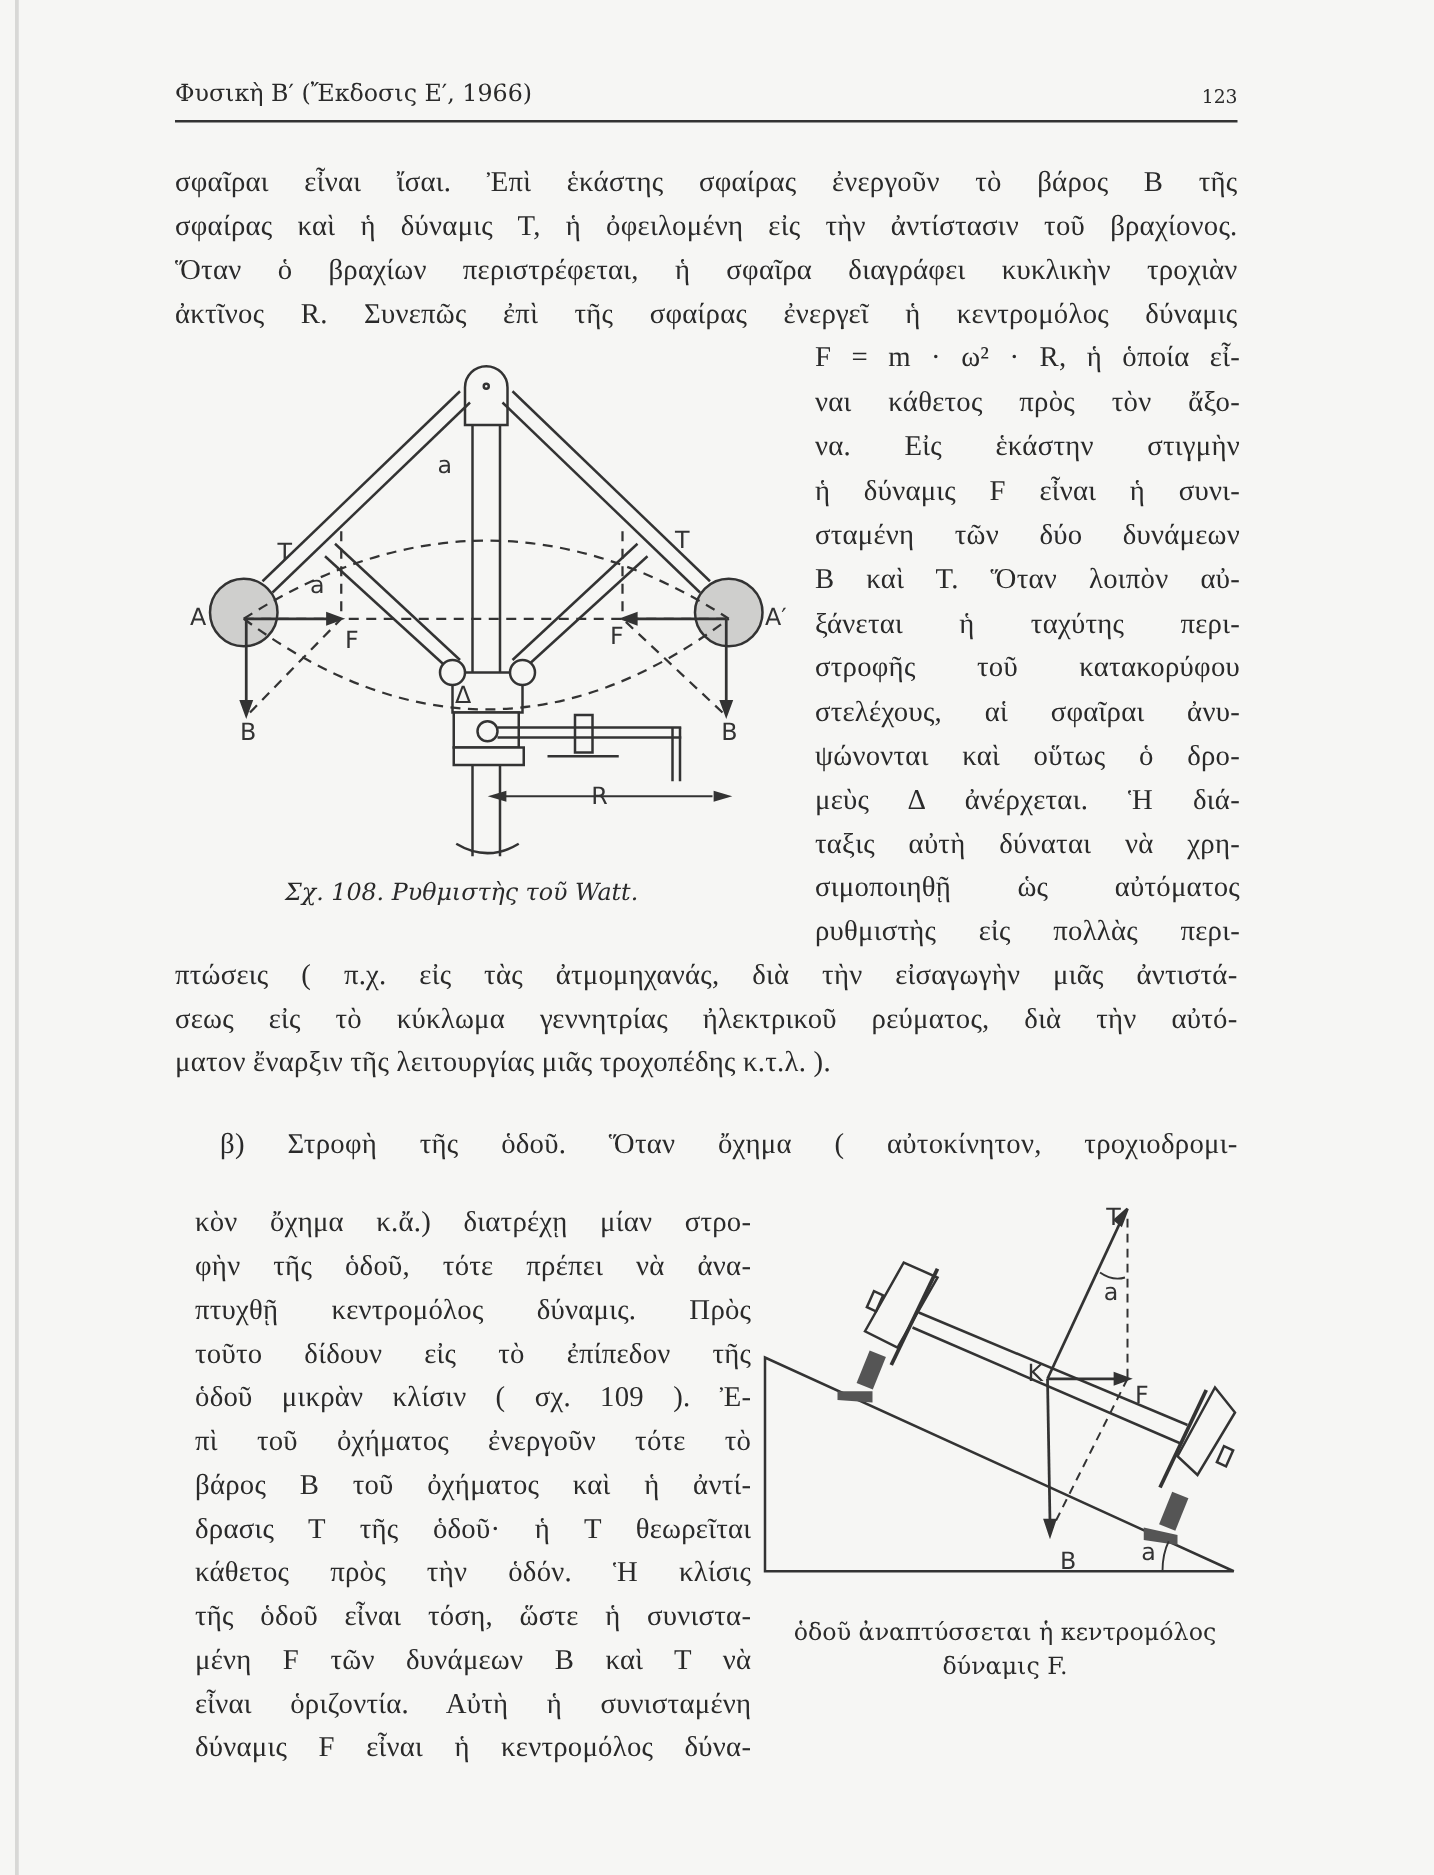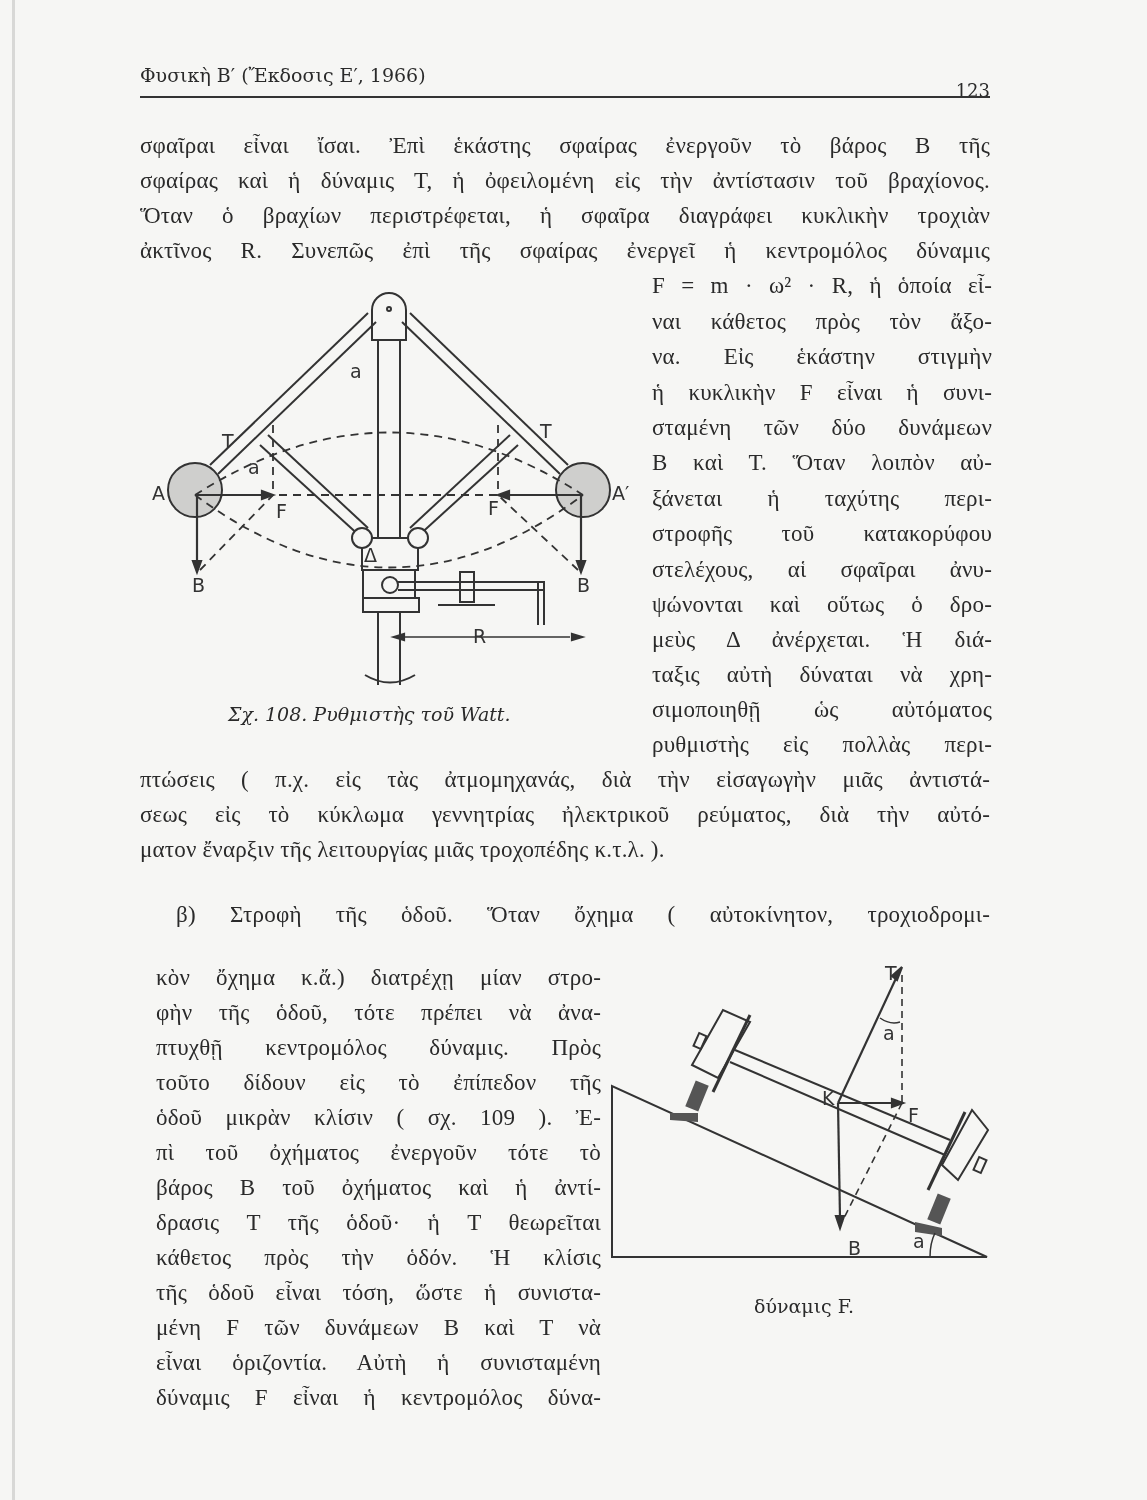--- a/index.html
+++ b/index.html
@@ -5,21 +5,21 @@
   html, body { margin: 0; padding: 0; }
   body {
     width: 1147px; height: 1500px; background: #f6f6f4;
     position: relative; overflow: hidden;
     font-family: "DejaVu Serif", "Liberation Serif", serif;
     color: #2a2a2a;
   }
   .scan-edge { position: absolute; left: 12px; top: 0; width: 3px; height: 1500px; background: #d8d8d6; }
   .header { position: absolute; left: 140px; top: 60px; width: 850px; height: 40px; }
   .header .title { position: absolute; left: 0; top: 4px; font-size: 19px; }
-  .header .pageno { position: absolute; right: 0; top: 20px; font-size: 18px; text-align: right; }
+  .header .pageno { position: absolute; right: 0; top: 8px; font-size: 15px; text-align: right; }
   .header .rule { position: absolute; left: 0; right: 0; top: 36px; height: 2px; background: #333; }
   .line { position: absolute; font-size: 23px; white-space: nowrap; letter-spacing: 0.2px; font-family: Liberation Serif, serif; }
   .full { left: 140px; width: 850px; text-align: justify; text-align-last: justify; }
   .right-col { left: 652px; width: 340px; text-align: justify; text-align-last: justify; }
   .left-col { left: 156px; width: 445px; text-align: justify; text-align-last: justify; margin-top: 28px; }
   .last { text-align-last: left; }
   .caption { position: absolute; font-size: 19px; }
   .cap1 { left: 228px; top: 703px; font-style: italic; }
   .cap2 { left: 614px; top: 1293px; width: 380px; text-align: center; line-height: 27px; }
   svg { position: absolute; }
@@ -37,21 +37,21 @@
 </div>
 
 <div class="line full" style="top:133px">σφαῖραι εἶναι ἴσαι. Ἐπὶ ἑκάστης σφαίρας ἐνεργοῦν τὸ βάρος Β τῆς</div>
 <div class="line full" style="top:168px">σφαίρας καὶ ἡ δύναμις Τ, ἡ ὀφειλομένη εἰς τὴν ἀντίστασιν τοῦ βραχίονος.</div>
 <div class="line full" style="top:203px">Ὅταν ὁ βραχίων περιστρέφεται, ἡ σφαῖρα διαγράφει κυκλικὴν τροχιὰν</div>
 <div class="line full" style="top:238px">ἀκτῖνος R. Συνεπῶς ἐπὶ τῆς σφαίρας ἐνεργεῖ ἡ κεντρομόλος δύναμις</div>
 
 <div class="line right-col" style="top:273px">F = m · ω² · R, ἡ ὁποία εἶ-</div>
 <div class="line right-col" style="top:309px">ναι κάθετος πρὸς τὸν ἄξο-</div>
 <div class="line right-col" style="top:344px">να. Εἰς ἑκάστην στιγμὴν</div>
-<div class="line right-col" style="top:380px">ἡ κυκλικὴν F εἶναι ἡ συνι-</div>
+<div class="line right-col" style="top:380px">ἡ δύναμις F εἶναι ἡ συνι-</div>
 <div class="line right-col" style="top:415px">σταμένη τῶν δύο δυνάμεων</div>
 <div class="line right-col" style="top:450px">Β καὶ Τ. Ὅταν λοιπὸν αὐ-</div>
 <div class="line right-col" style="top:486px">ξάνεται ἡ ταχύτης περι-</div>
 <div class="line right-col" style="top:521px">στροφῆς τοῦ κατακορύφου</div>
 <div class="line right-col" style="top:557px">στελέχους, αἱ σφαῖραι ἀνυ-</div>
 <div class="line right-col" style="top:592px">ψώνονται καὶ οὕτως ὁ δρο-</div>
 <div class="line right-col" style="top:627px">μεὺς Δ ἀνέρχεται. Ἡ διά-</div>
 <div class="line right-col" style="top:662px">ταξις αὐτὴ δύναται νὰ χρη-</div>
 <div class="line right-col" style="top:697px">σιμοποιηθῇ ὡς αὐτόματος</div>
 <div class="line right-col" style="top:732px">ρυθμιστὴς εἰς πολλὰς περι-</div>
@@ -194,14 +194,15 @@
   <path d="M330 307 Q330 293 335 283" stroke="#333" stroke-width="1.5" fill="none"></path>
   <text class="lbl" x="285" y="30">T</text>
   <text class="lbl" x="283" y="90">a</text>
   <text class="lbl" x="222" y="155">K</text>
   <text class="lbl" x="308" y="172">F</text>
   <text class="lbl" x="248" y="305">B</text>
   <text class="lbl" x="313" y="298">a</text>
 </svg>
 
 <div class="caption cap2">
+  <div>ὁδοῦ ἀναπτύσσεται ἡ κεντρομόλος</div>
   <div>δύναμις F.</div>
 </div>
 
 </body></html>

